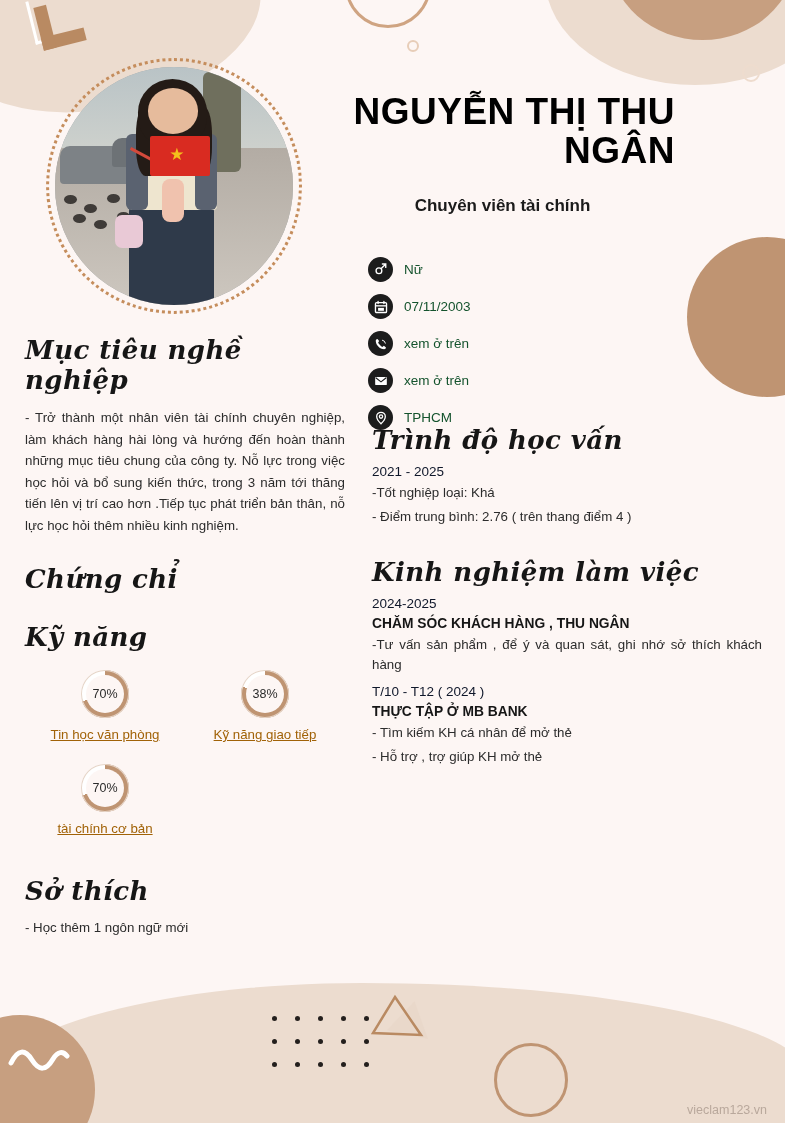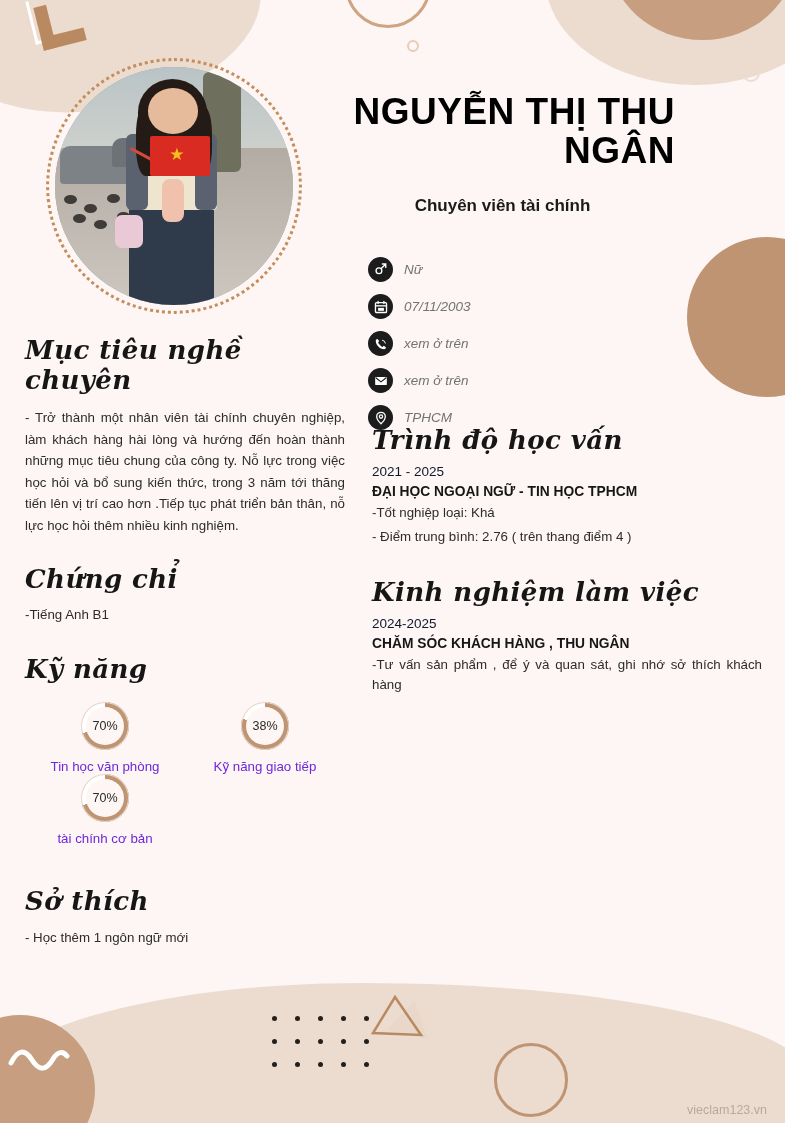--- a/index.html
+++ b/index.html
@@ -169,21 +169,21 @@
     display: flex; flex-direction: column; gap: 12px;
   }
   .contact-row { display: flex; align-items: center; gap: 11px; }
   .ci {
     width: 25px; height: 25px; border-radius: 50%;
     background: #1c1c1c;
     display: flex; align-items: center; justify-content: center;
     flex: 0 0 auto;
   }
   .ci svg { display: block; }
-  .contact-text { font-size: 13.5px; color: #737373; font-style: italic; }
+  .contact-text { font-size: 13.5px; color: #14532d; }
 
   
   .script-h {
     font-family: "DejaVu Serif", serif;
     font-style: italic;
     font-weight: 700;
     font-size: 26px;
     color: #161616;
     letter-spacing: 0.4px;
   }
@@ -192,35 +192,35 @@
   .col-left { position: absolute; left: 25px; top: 335px; width: 320px; }
   .col-left .body-text {
     font-size: 13.3px; line-height: 1.62; color: #2c2c2c;
     text-align: justify; margin-top: 12px;
   }
   .cert-list { margin-top: 11px; font-size: 13.3px; line-height: 1.55; color: #2c2c2c; }
   .sec-gap { margin-top: 28px; }
 
   .skills-grid {
     margin-top: 18px;
-    display: grid; grid-template-columns: 1fr 1fr; 
+    display: grid; grid-template-columns: 1fr 1fr; row-gap: 22px;
   }
   .skill { text-align: center; }
   .skill-ring {
     position: relative; width: 48px; height: 48px; margin: 0 auto;
     border-radius: 50%;
   }
   .skill-ring .inner {
     position: absolute; inset: 5px;
     border-radius: 50%;
     background: #fdf6f4;
     display: flex; align-items: center; justify-content: center;
     font-size: 12.5px; color: #2b2b2b;
   }
-  .skill-label { margin-top: 9px; font-size: 13.3px; color: #6d28d9; }
+  .skill-label { margin-top: 9px; font-size: 13.3px; color: #a16207; text-decoration: underline; }
   .hobby-list { margin-top: 11px; font-size: 13.3px; line-height: 1.6; color: #2c2c2c; }
 
   
   .col-right { position: absolute; left: 372px; top: 425px; width: 390px; }
   .r-block { margin-bottom: 4px; }
   .r-period { font-size: 13.5px; font-weight: 400; color: #0f172a; margin-top: 9px; }
   .r-org { font-size: 13.8px; font-weight: 700; color: #161616; margin-top: 5px; }
   .r-item { font-size: 13.3px; color: #2c2c2c; margin-top: 4px; line-height: 1.5; }
   .r-item.justify { text-align: justify; }
   .rsec-gap { margin-top: 30px; }
@@ -340,27 +340,26 @@
           <path d="M12 2.2 C7.9 2.2 4.6 5.5 4.6 9.6 C4.6 15 12 22 12 22 C12 22 19.4 15 19.4 9.6 C19.4 5.5 16.1 2.2 12 2.2 Z" fill="none" stroke="#fff" stroke-width="2.2"></path>
           <circle cx="12" cy="9.6" r="2.8" fill="none" stroke="#fff" stroke-width="2.2"></circle>
         </svg>
       </span>
       <span class="contact-text">TPHCM</span>
     </div>
   </div>
 
   <div class="col-left">
 
-    <div class="script-h">Mục tiêu nghề chuyên</div>
+    <div class="script-h">Mục tiêu nghề nghiệp</div>
     <div class="body-text">- Trở thành một nhân viên tài chính chuyên nghiệp, làm khách hàng hài lòng và hướng đến hoàn thành những mục tiêu chung của công ty. Nỗ lực trong việc học hỏi và bổ sung kiến thức, trong 3 năm tới thăng tiến lên vị trí cao hơn .Tiếp tục phát triển bản thân, nỗ lực học hỏi thêm nhiều kinh nghiệm.</div>
 
     <div class="sec-gap"></div>
     <div class="script-h">Chứng chỉ</div>
     <div class="cert-list">
-      <div>-Tiếng Anh B1</div>
     </div>
 
     <div class="sec-gap"></div>
     <div class="script-h">Kỹ năng</div>
     <div class="skills-grid">
       <div class="skill">
         <div class="skill-ring" id="ring0" style="background: conic-gradient(rgb(191, 148, 114) 0deg, rgb(191, 148, 114) 252deg, rgb(255, 255, 255) 252deg, rgb(255, 255, 255) 360deg); box-shadow: rgb(230, 213, 200) 0px 0px 0px 1px inset;">
           <div class="inner">70%</div>
         </div>
         <div class="skill-label">Tin học văn phòng</div>
@@ -384,30 +383,35 @@
     <div class="hobby-list">
       <div>- Học thêm 1 ngôn ngữ mới</div>
     </div>
   </div>
 
   <div class="col-right">
 
     <div class="script-h">Trình độ học vấn</div>
     <div class="r-block">
       <div class="r-period">2021 - 2025</div>
-      <div class="r-org">ĐẠI HỌC NGOẠI NGỮ - TIN HỌC TPHCM</div>
       <div class="r-item">-Tốt nghiệp loại: Khá</div>
       <div class="r-item">- Điểm trung bình: 2.76 ( trên thang điểm 4 )</div>
     </div>
 
     <div class="rsec-gap"></div>
     <div class="script-h">Kinh nghiệm làm việc</div>
 
     <div class="r-block">
       <div class="r-period">2024-2025</div>
       <div class="r-org">CHĂM SÓC KHÁCH HÀNG , THU NGÂN</div>
       <div class="r-item justify">-Tư vấn sản phẩm , để ý và quan sát, ghi nhớ sở thích khách hàng</div>
     </div>
 
+    <div class="r-block">
+      <div class="r-period">T/10 - T12 ( 2024 )</div>
+      <div class="r-org">THỰC TẬP Ở MB BANK</div>
+      <div class="r-item">- Tìm kiếm KH cá nhân để mở thẻ</div>
+      <div class="r-item">- Hỗ trợ , trợ giúp KH mở thẻ</div>
+    </div>
   </div>
 
   <div class="watermark">vieclam123.vn</div>
 </div>
 
 </body></html>

